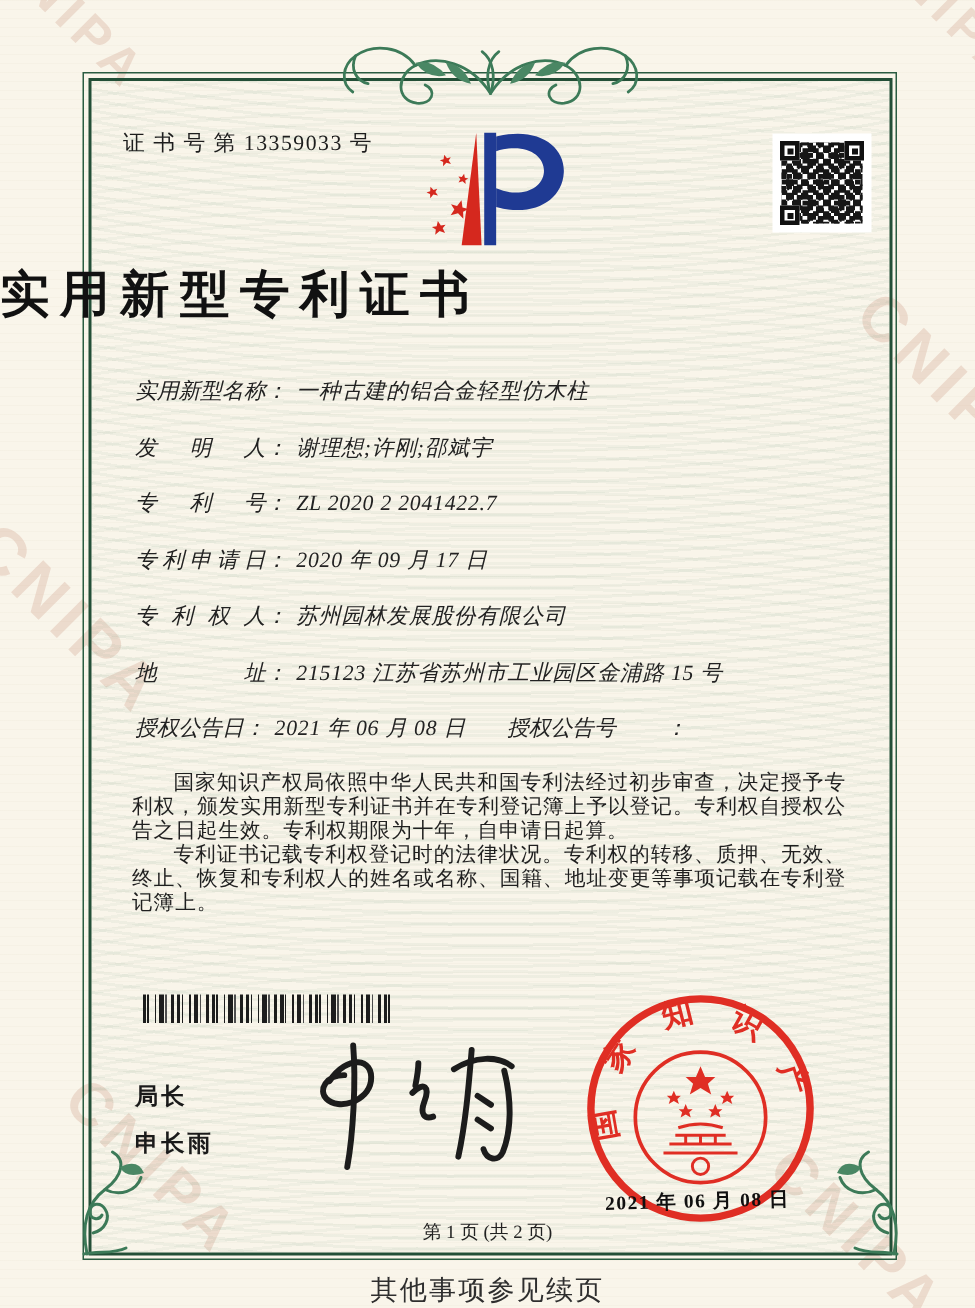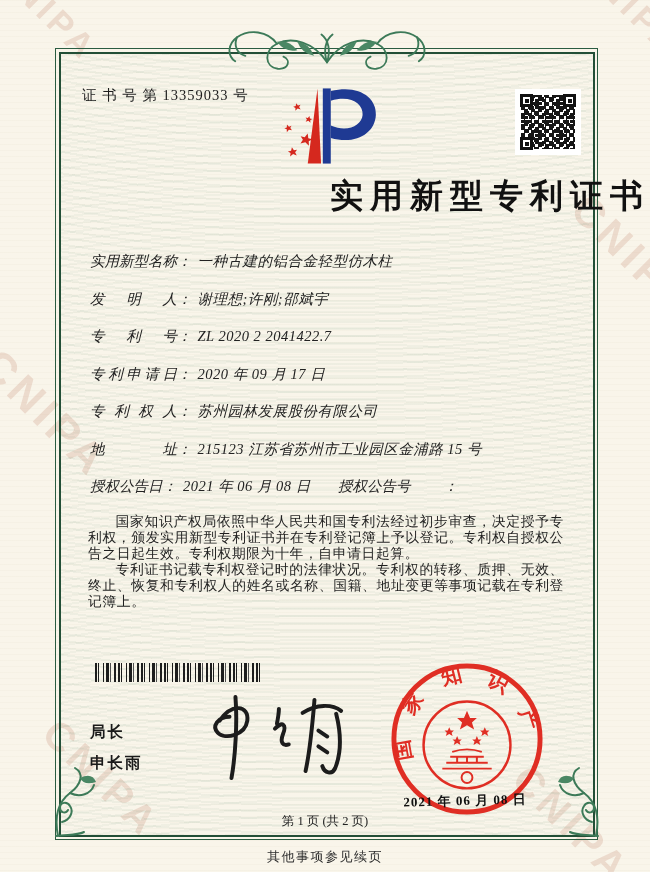--- a/index.html
+++ b/index.html
@@ -40,21 +40,21 @@
   .qr{position:absolute;left:518px;top:92px;width:60px;height:60px;background:#fff;box-shadow:0 0 0 3px #fff;}
   .qr-noise{position:absolute;inset:3px;
     background:
       repeating-conic-gradient(#161616 0% 25%, transparent 0% 50%) 0px 0px/7px 7px,
       repeating-conic-gradient(#161616 0% 25%, transparent 0% 50%) 3px 2px/10px 9px,
       #fff;}
   .finder{position:absolute;width:13px;height:13px;border:3px solid #111;background:#fff;box-sizing:border-box;}
   .finder::after{content:"";position:absolute;inset:1.5px;background:#111;}
   .finder.tl{left:2px;top:2px}.finder.tr{right:2px;top:2px}.finder.bl{left:2px;bottom:2px}
 
-  .title{position:absolute;left:0;right:0;top:174px;text-align:right;
+  .title{position:absolute;left:0;right:0;top:174px;text-align:left;
     font-size:33px;font-weight:bold;letter-spacing:7px;color:#111;}
 
   .fields{position:absolute;left:90px;top:250px;right:88px;font-size:14.5px;color:#222;}
   .frow{display:flex;align-items:flex-start;margin-bottom:15.5px;line-height:22px;white-space:nowrap;font-style:italic;}
   .flabel{display:inline-block;width:6em;text-align:justify;text-align-last:justify;}
   .fvalue{margin-left:6px;letter-spacing:0.5px;}
   .grant-group1{display:flex;width:248px;}
   .grant-group2{display:flex;gap:33px;}
 
   .paras{position:absolute;left:88px;top:514px;width:476px;font-size:13.8px;
@@ -70,21 +70,21 @@
   .director{position:absolute;left:90px;top:716px;font-size:15.5px;font-weight:bold;
     color:#1a1a1a;line-height:31px;letter-spacing:2px;
     font-family:"Liberation Sans","DejaVu Sans",sans-serif;}
   .sign{position:absolute;left:192px;top:690px;width:158px;height:96px;}
 
   .seal{position:absolute;left:388px;top:660px;width:158px;height:158px;opacity:0.95;}
   .seal-date{position:absolute;left:392px;top:792px;width:146px;text-align:center;
     font-size:13px;font-weight:bold;color:#101010;letter-spacing:1px;transform:rotate(-1.5deg);}
 
   .page-info{position:absolute;left:0;right:0;top:813px;text-align:center;font-size:12.5px;color:#222;}
-  .footer-note{position:absolute;left:0;right:0;top:848px;text-align:center;font-size:13px;
+  .footer-note{position:absolute;left:0;right:0;top:848px;text-align:center;font-size:18px;
     color:#2e2e2e;letter-spacing:1.5px;}
 </style>
 </head>
 <body>
 
 <div class="page">
 
   <div class="wm" style="left:-18px;top:-10px;font-size:34px">CNIPA</div>
   <div class="wm" style="left:566px;top:-14px;font-size:34px">CNIPA</div>
   <div class="wm" style="left:556px;top:232px;font-size:42px">CNIPA</div>

